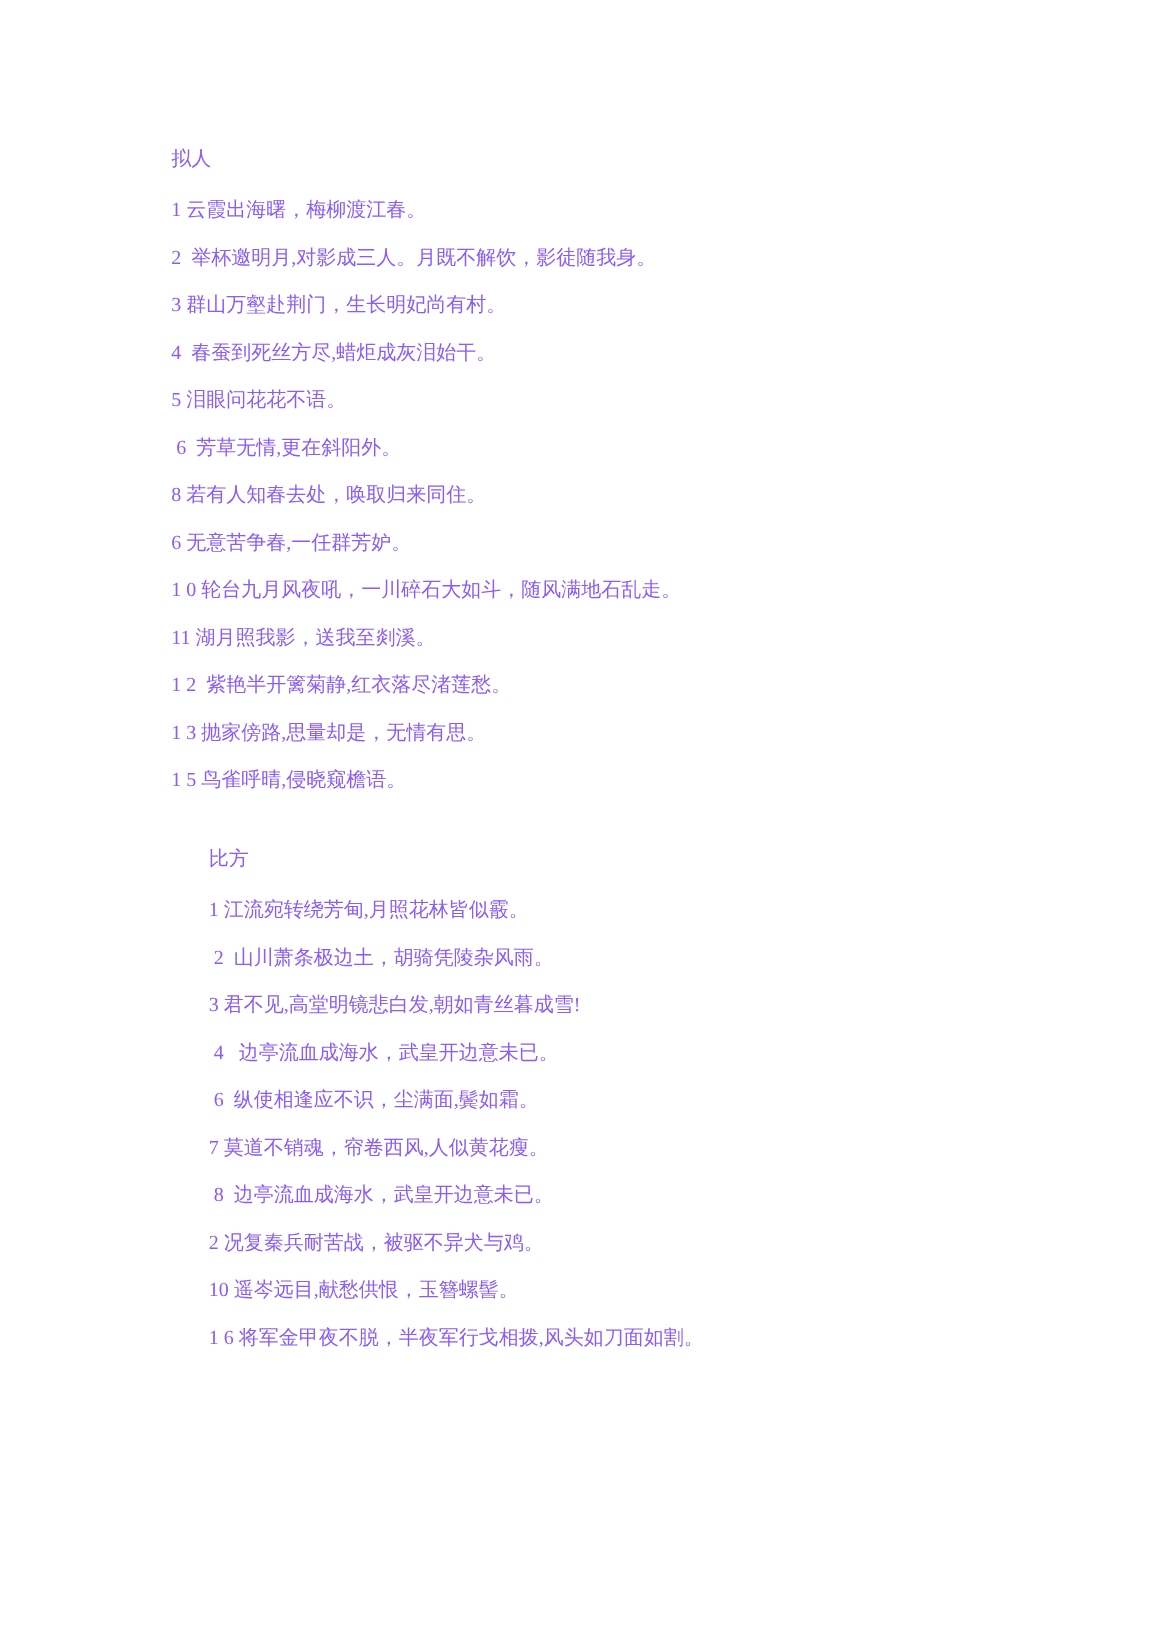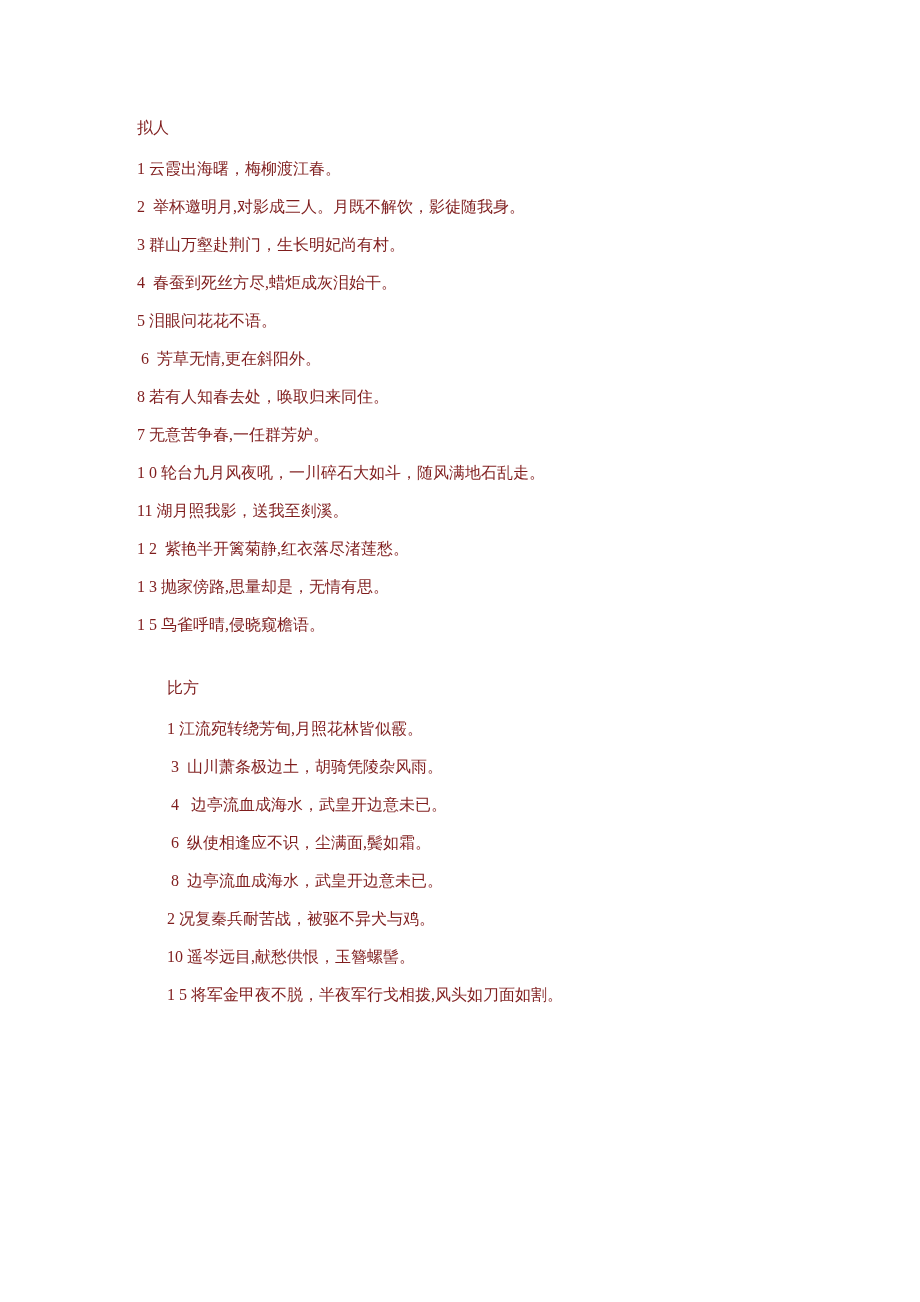--- a/index.html
+++ b/index.html
@@ -12,21 +12,21 @@
     height: 1302px;
     overflow: hidden;
   }
   .page {
     box-sizing: border-box;
     width: 920px;
     height: 1302px;
     padding: 117px 60px 0 137px;
     font-family: "Liberation Serif", "DejaVu Serif", serif;
     font-size: 16px;
-    color: #7f1d1d;
+    color: #8b5cf6;
   }
   .page p {
     margin: 0 0 17px 0;
     line-height: 21px;
     white-space: pre-wrap;
     font-weight: 400;
   }
   .page p.heading {
     margin-bottom: 20px;
   }
@@ -41,31 +41,33 @@
 <div class="page">
     <section>
       <p class="heading">拟人</p>
       <p>1 云霞出海曙，梅柳渡江春。</p>
       <p>2  举杯邀明月,对影成三人。月既不解饮，影徒随我身。</p>
       <p>3 群山万壑赴荆门，生长明妃尚有村。</p>
       <p>4  春蚕到死丝方尽,蜡炬成灰泪始干。</p>
       <p>5 泪眼问花花不语。</p>
       <p> 6  芳草无情,更在斜阳外。</p>
       <p>8 若有人知春去处，唤取归来同住。</p>
-      <p>7 无意苦争春,一任群芳妒。</p>
+      <p>6 无意苦争春,一任群芳妒。</p>
       <p>1 0 轮台九月风夜吼，一川碎石大如斗，随风满地石乱走。</p>
       <p>11 湖月照我影，送我至剡溪。</p>
       <p>1 2  紫艳半开篱菊静,红衣落尽渚莲愁。</p>
       <p>1 3 抛家傍路,思量却是，无情有思。</p>
       <p>1 5 鸟雀呼晴,侵晓窥檐语。</p>
     </section>
     <section>
       <p class="heading">比方</p>
       <p>1 江流宛转绕芳甸,月照花林皆似霰。</p>
-      <p> 3  山川萧条极边土，胡骑凭陵杂风雨。</p>
+      <p> 2  山川萧条极边土，胡骑凭陵杂风雨。</p>
+      <p>3 君不见,高堂明镜悲白发,朝如青丝暮成雪!</p>
       <p> 4   边亭流血成海水，武皇开边意未已。</p>
       <p> 6  纵使相逢应不识，尘满面,鬓如霜。</p>
+      <p>7 莫道不销魂，帘卷西风,人似黄花瘦。</p>
       <p> 8  边亭流血成海水，武皇开边意未已。</p>
       <p>2 况复秦兵耐苦战，被驱不异犬与鸡。</p>
       <p>10 遥岑远目,献愁供恨，玉簪螺髻。</p>
-      <p>1 5 将军金甲夜不脱，半夜军行戈相拨,风头如刀面如割。</p>
+      <p>1 6 将军金甲夜不脱，半夜军行戈相拨,风头如刀面如割。</p>
     </section>
   </div>
 
 </body></html>

